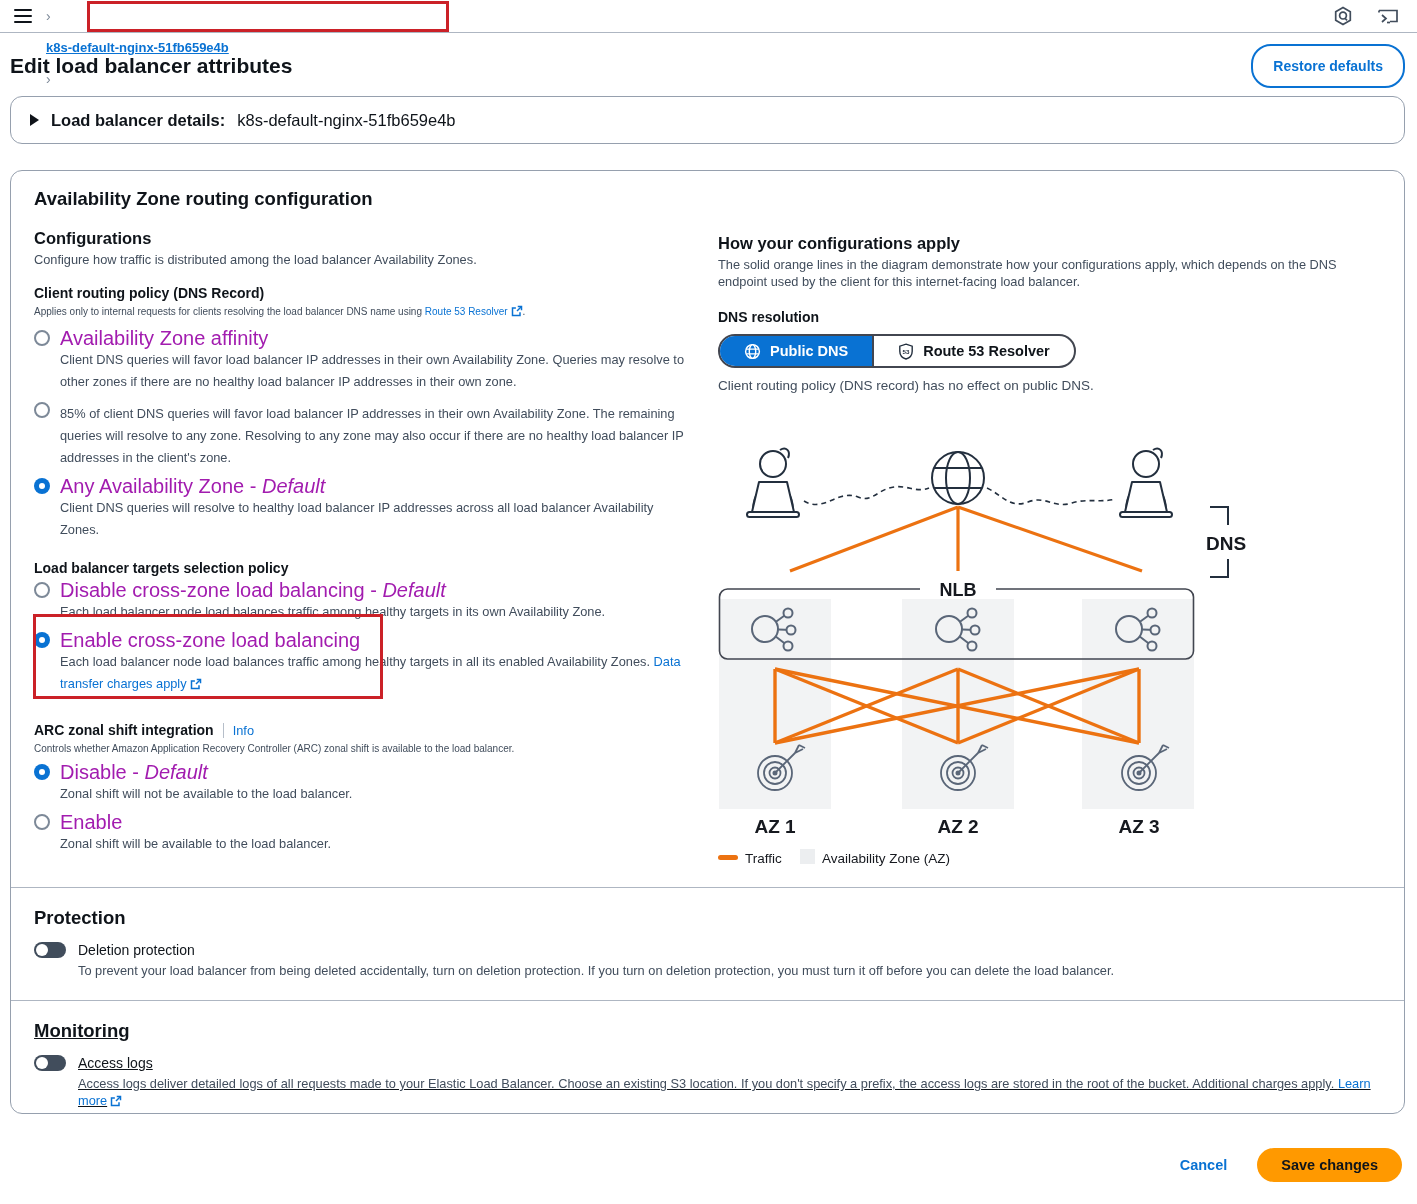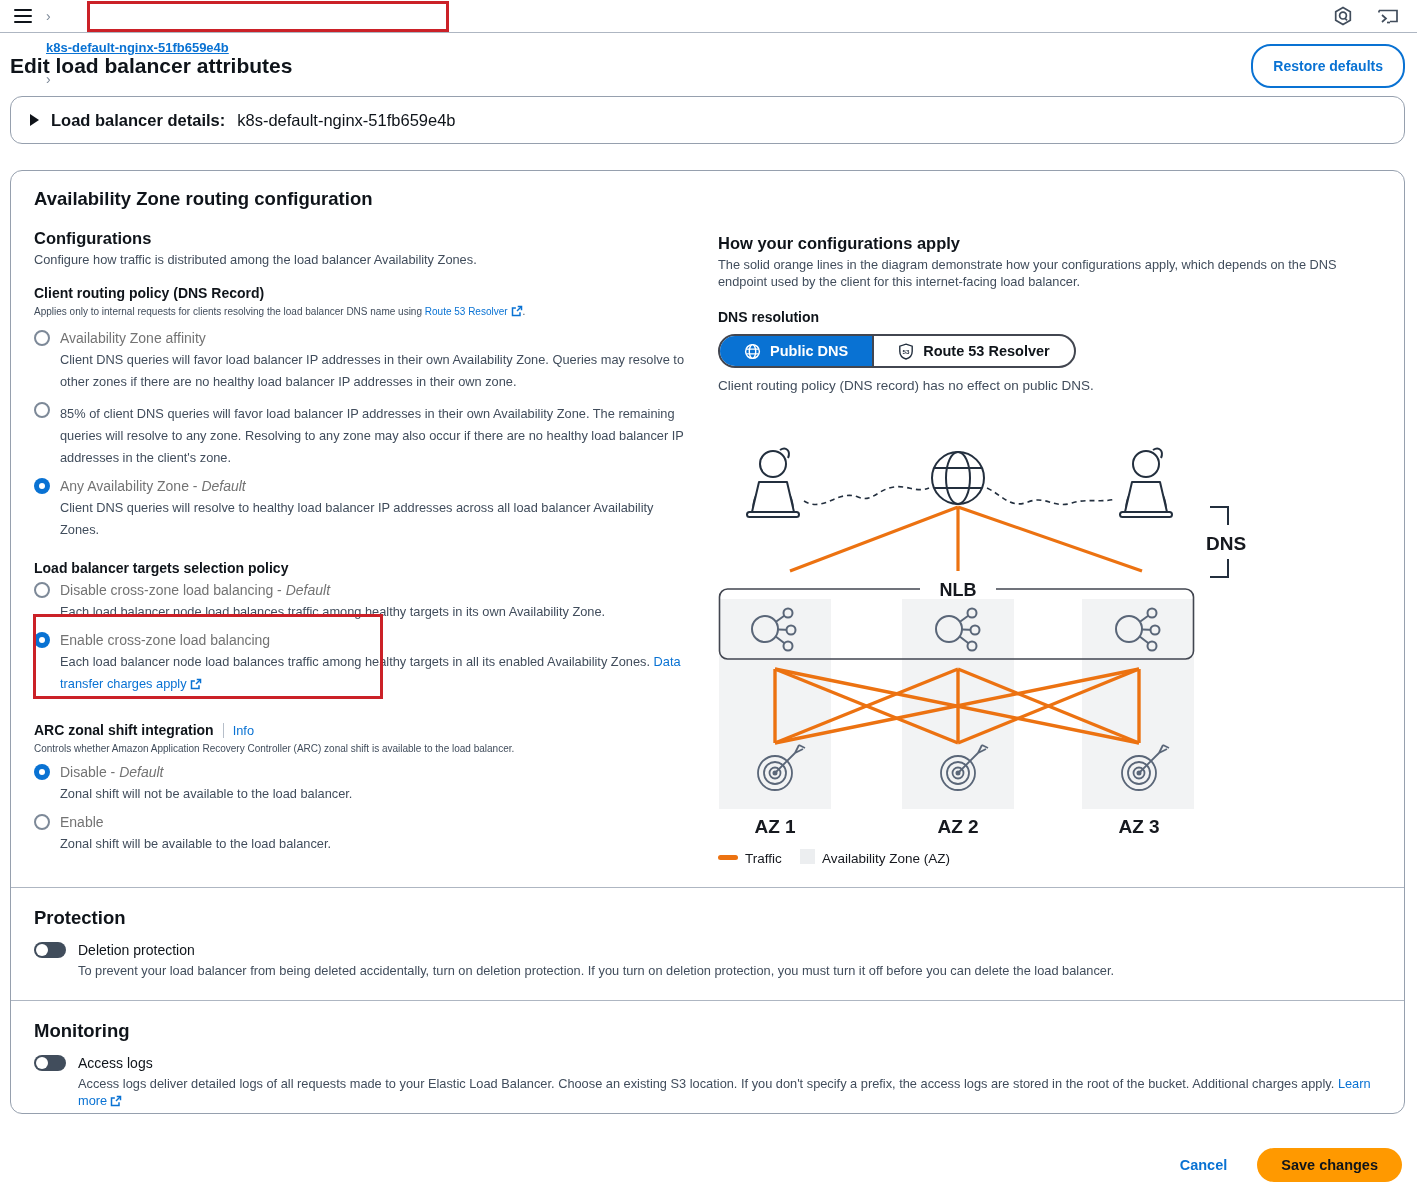--- a/index.html
+++ b/index.html
@@ -56,41 +56,41 @@
   a.inline-link { color:#0972d3; text-decoration:none; cursor:pointer; }
   .ext-icon { display:inline-block; vertical-align:-2px; margin-left:3px; }
 
   
   .option { display:flex; gap:10px; margin-bottom:8px; }
   .radio { width:16px; height:16px; border-radius:50%; border:2px solid #7d8998; background:#fff;
            flex:none; margin-top:1px; position:relative; cursor:pointer; }
   .radio.checked { border:none; background:#0972d3; }
   .radio.checked::after { content:""; position:absolute; left:5px; top:5px; width:6px; height:6px;
                           border-radius:50%; background:#fff; }
-  .opt-label { font-size:14px; line-height:18px; color:#737373; }
+  .opt-label { font-size:20px; line-height:18px; color:#a21caf; }
   .opt-label .it { font-style:italic; }
   .opt-desc { font-size:12.8px; color:#414d5c; line-height:22px; margin-top:2px; }
   .arc-head { margin-top:26px; display:flex; align-items:baseline; }
   .arc-info { font-size:12.8px; margin-left:9px; padding-left:9px; border-left:1px solid #b6bec9; }
 
   
   .seg { display:inline-flex; border:2px solid #424650; border-radius:20px; overflow:hidden;
          height:34px; background:#fff; }
   .seg-btn { display:flex; align-items:center; gap:9px; padding:0 24px; font-weight:700;
              font-size:14.5px; cursor:pointer; }
   .seg-btn.active { background:#0972d3; color:#fff; }
   .seg-btn.inactive { color:#0f141a; border-left:2px solid #424650; }
   .note { font-size:13.5px; color:#414d5c; margin-top:10px; }
 
   .diagram-svg { position:absolute; left:707px; top:250px; }
 
   
   .section { border-top:1px solid #aeb6c2; padding:18px 23px 0 23px; }
   .section-protection { height:113px; }
-  .section-monitoring { height:115px; }
+  .section-monitoring { height:115px;text-decoration:underline; }
   .toggle-row { display:flex; align-items:center; gap:12px; margin-top:12px; }
   .toggle { width:32px; height:16px; border-radius:8px; background:#414d5c; position:relative;
             flex:none; cursor:pointer; }
   .toggle::after { content:""; position:absolute; left:2px; top:2px; width:12px; height:12px;
                    border-radius:50%; background:#fff; }
   .toggle-label { font-size:14px; }
   .section-desc { font-size:12.8px; color:#414d5c; margin:4px 0 0 44px; line-height:17px; }
 
   
   .actions { position:absolute; top:1148px; right:15px; display:flex; align-items:center; gap:30px; }

